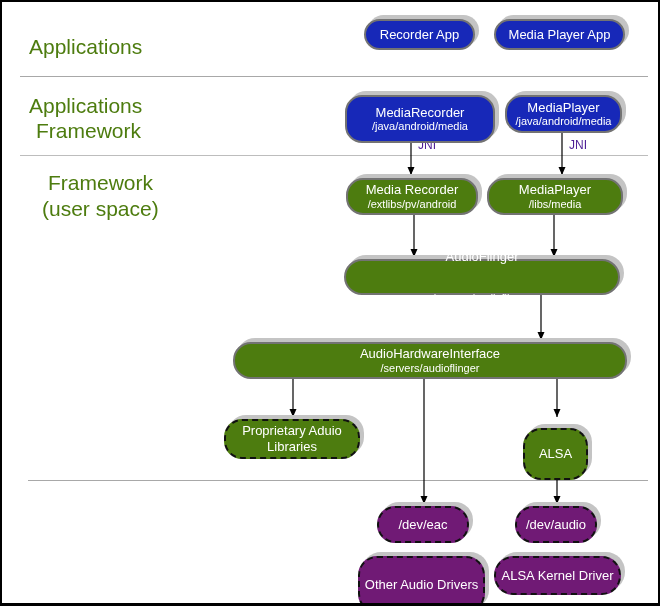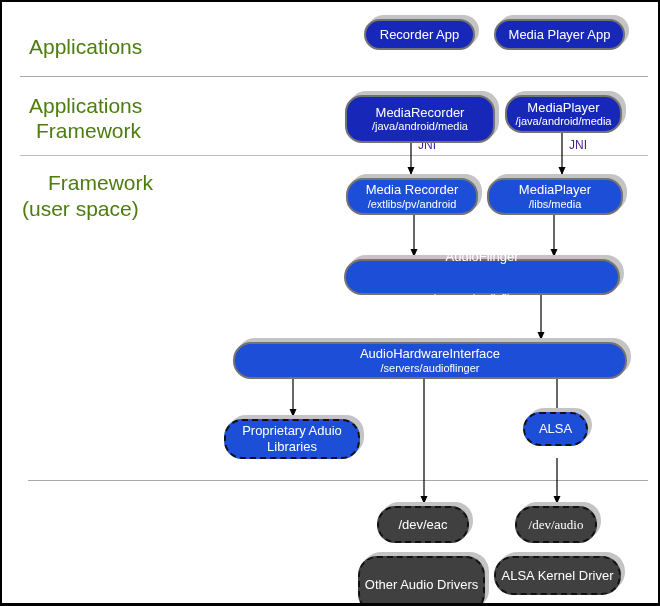--- a/index.html
+++ b/index.html
@@ -14,40 +14,40 @@
   .divider{position:absolute;height:1px;background:#a8a8a8;}
   .divider.light{background:#bdbdbd;}
   .node{
     position:absolute;box-sizing:border-box;color:#fff;text-align:center;
     display:flex;flex-direction:column;justify-content:center;align-items:center;
     border:2px solid #737373;box-shadow:4px -4px 0 #c4c4c4;line-height:1.2;
   }
   .node .title{font-size:13px;}
   .node .sub{font-size:11px;}
   .blue{background:#1728b8;}
-  .green{background:#1d4ed8;}
-  .red{background:#404040;justify-content:center;}
+  .green{background:#4d7c0f;}
+  .red{background:#701a75;justify-content:center;}
   .dashed{border:2px dashed #111;}
   .jni{position:absolute;color:#4c1d95;font-size:12px;}
   svg.wires{position:absolute;left:0;top:0;pointer-events:none;}
 </style>
 </head>
 <body>
 
 <div class="canvas">
 
   <div class="divider" style="left:18px;top:74px;width:628px;"></div>
   <div class="divider light" style="left:18px;top:153px;width:628px;"></div>
   <div class="divider" style="left:26px;top:478px;width:620px;"></div>
 
   <div class="layer-label" style="left:27px;top:32px;">Applications</div>
   <div class="layer-label" style="left:27px;top:91px;">Applications</div>
   <div class="layer-label" style="left:34px;top:116px;">Framework</div>
   <div class="layer-label" style="left:46px;top:168px;">Framework</div>
-  <div class="layer-label" style="left:20px;top:194px;">(user space)</div>
+  <div class="layer-label" style="left:40px;top:194px;">(user space)</div>
 
   <svg class="wires" width="660" height="606" viewBox="0 0 660 606">
     <defs>
       <marker id="ah" markerUnits="userSpaceOnUse" markerWidth="9" markerHeight="8" refX="8" refY="3.5" orient="auto">
         <path d="M0,0 L8,3.5 L0,7 Z" fill="#000"></path>
       </marker>
     </defs>
     <line x1="409" y1="131" x2="409" y2="173" stroke="#000" stroke-width="1.2" marker-end="url(#ah)"></line>
     <line x1="560" y1="131" x2="560" y2="173" stroke="#000" stroke-width="1.2" marker-end="url(#ah)"></line>
     <line x1="412" y1="213" x2="412" y2="255" stroke="#000" stroke-width="1.2" marker-end="url(#ah)"></line>
@@ -90,28 +90,28 @@
     <span class="title">AudioFlinger</span>
     <span class="sub">/servers/audioflinger</span>
   </div>
   <div class="node green" style="left:231px;top:340px;width:394px;height:37px;border-radius:18px;">
     <span class="title">AudioHardwareInterface</span>
     <span class="sub">/servers/audioflinger</span>
   </div>
   <div class="node green dashed" style="left:222px;top:417px;width:136px;height:40px;border-radius:18px;padding:4px 6px;">
     <span class="title">Proprietary Aduio Libraries</span>
   </div>
-  <div class="node green dashed" style="left:521px;top:410px;width:65px;height:34px;border-radius:18px;">
+  <div class="node green dashed" style="left:521px;top:426px;width:65px;height:52px;border-radius:18px;">
     <span class="title">ALSA</span>
   </div>
 
   <div class="node red dashed" style="left:375px;top:504px;width:92px;height:37px;border-radius:18px;">
     <span class="title">/dev/eac</span>
   </div>
-  <div class="node red dashed" style="left:513px;top:504px;width:82px;height:37px;border-radius:18px;font-family:Liberation Serif, serif;">
+  <div class="node red dashed" style="left:513px;top:504px;width:82px;height:37px;border-radius:18px;">
     <span class="title">/dev/audio</span>
   </div>
   <div class="node red dashed" style="left:356px;top:554px;width:127px;height:57px;border-radius:19px;">
     <span class="title">Other Audio Drivers</span>
   </div>
   <div class="node red dashed" style="left:492px;top:554px;width:127px;height:39px;border-radius:19px;">
     <span class="title">ALSA Kernel Driver</span>
   </div>
 
 </div>

